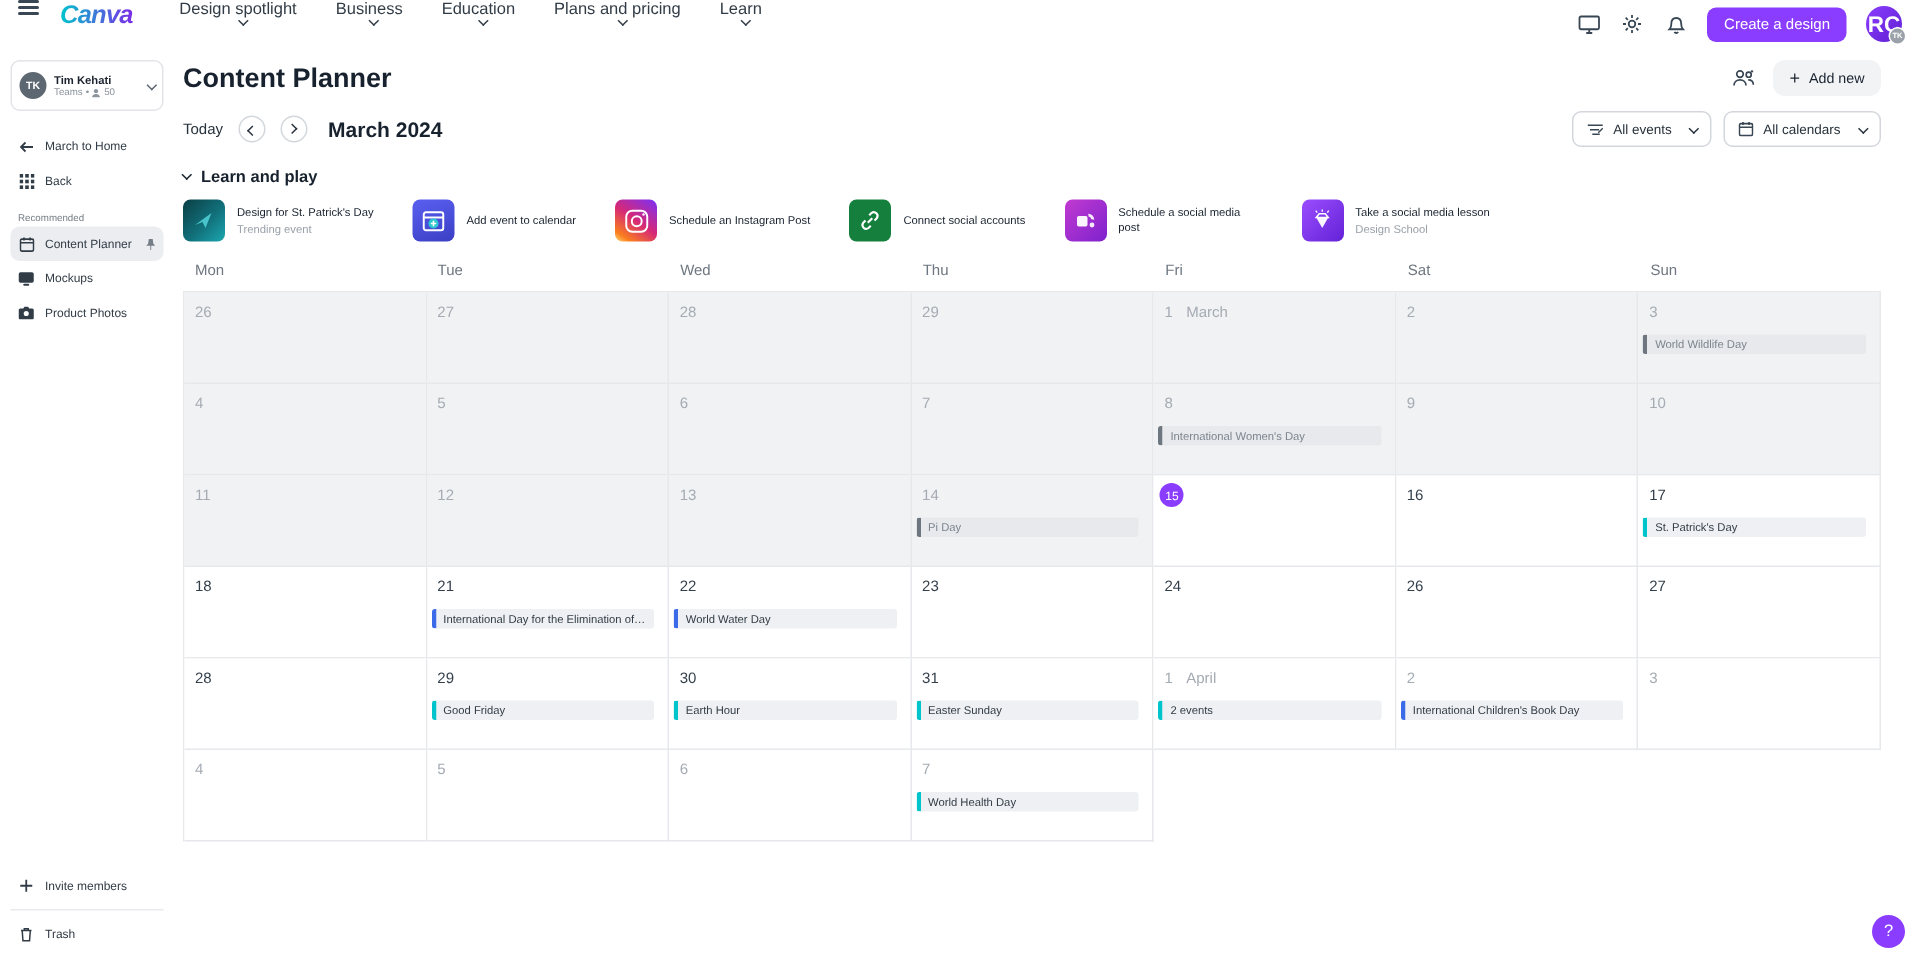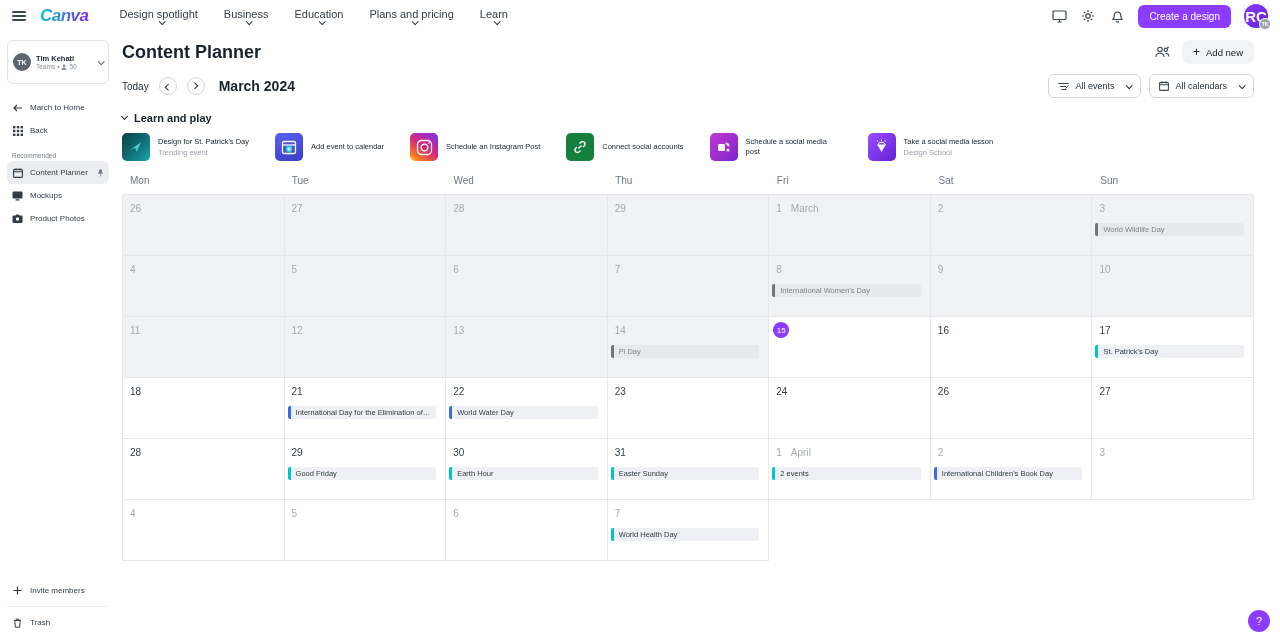--- a/index.html
+++ b/index.html
@@ -1,36 +1,36 @@
 <!DOCTYPE html>
 <html><head>
 <meta charset="utf-8">
 <style>
   * { box-sizing: border-box; margin: 0; padding: 0; }
   html,body { width:1280px; height:640px; overflow:hidden; background:#fff;
     font-family:"Liberation Sans", sans-serif; color:#1c2430; }
 
   
-  .topbar { height:32px; display:flex; align-items:center; padding:0 12px; gap:8px; background:#fff; }
+  .topbar { height:32px; display:flex; padding:0 12px; gap:8px; background:#fff; }
   .hamburger { width:14px; height:10px; display:flex; flex-direction:column; justify-content:space-between; cursor:pointer; margin-right:6px; }
   .hamburger span { height:1.6px; background:#394653; border-radius:1px; }
   .logo { font-size:17px; font-weight:bold; font-style:italic; letter-spacing:-0.5px;
     background:linear-gradient(90deg,#00c4cc,#7d2ae8); -webkit-background-clip:text; background-clip:text; color:transparent; margin-right:14px; }
   .nav-item { display:flex; align-items:center; font-size:11px; color:#323c46; padding:0 9px; cursor:pointer;flex-direction:column; }
   .chev { display:inline-block; width:5px; height:5px; border-right:1.3px solid currentColor; border-bottom:1.3px solid currentColor; transform:rotate(45deg) translateY(-1px); margin-left:5px; }
   .topbar-right { margin-left:auto; display:flex; align-items:center; gap:13px; }
   .tb-icon { width:16px; height:16px; display:flex; align-items:center; justify-content:center; color:#394653; cursor:pointer; }
   .create-btn { background:#8b3dff; color:#fff; font-size:10px; border:none; border-radius:6px; padding:6px 11px; cursor:pointer; }
   .avatar-wrap { position:relative; width:24px; height:24px; }
   .avatar { width:24px; height:24px; border-radius:50%; background:linear-gradient(135deg,#8b3dff,#5f1fd0); color:#fff; font-size:15px; font-weight:bold; display:flex; align-items:center; justify-content:center; cursor:pointer; }
   .avatar-badge { position:absolute; right:-3px; bottom:-2px; width:12px; height:12px; border-radius:50%; background:#9aa1a9; border:1.5px solid #fff; color:#fff; font-size:5px; font-weight:bold; display:flex; align-items:center; justify-content:center; }
 
   
   .sidebar { position:absolute; left:0; top:32px; width:116px; bottom:0; padding:8px 7px; background:#fff; }
-  .profile-card { border:1px solid #e2e4e8; border-radius:6px; padding:12px 5px; display:flex; align-items:center; gap:5px; cursor:pointer; }
+  .profile-card { border:1px solid #e2e4e8; border-radius:6px; padding:7px 5px; display:flex; align-items:center; gap:5px; cursor:pointer; }
   .pf-avatar { width:18px; height:18px; border-radius:50%; background:#5d6772; color:#fff; font-size:7px; font-weight:bold; display:flex; align-items:center; justify-content:center; flex:none; }
   .pf-name { font-size:7.5px; font-weight:bold; color:#1c2430; line-height:1.3; white-space:nowrap; }
   .pf-sub { font-size:6.5px; color:#8b939c; display:flex; align-items:center; gap:2px; }
   .pf-chev { margin-left:auto; color:#5c6670; }
   .side-row { display:flex; align-items:center; gap:7px; font-size:8px; color:#323c46; padding:6px 5px; border-radius:6px; cursor:pointer; }
   .side-row.active { background:#ebedf1; }
   .side-section { font-size:6.5px; color:#757d86; padding:10px 5px 2px 5px; }
   .side-icon { width:11px; height:11px; display:flex; align-items:center; justify-content:center; color:#323c46; flex:none; }
   .pin { margin-left:auto; color:#757d86; }
   .sidebar-bottom { position:absolute; left:7px; right:7px; bottom:6px; }

